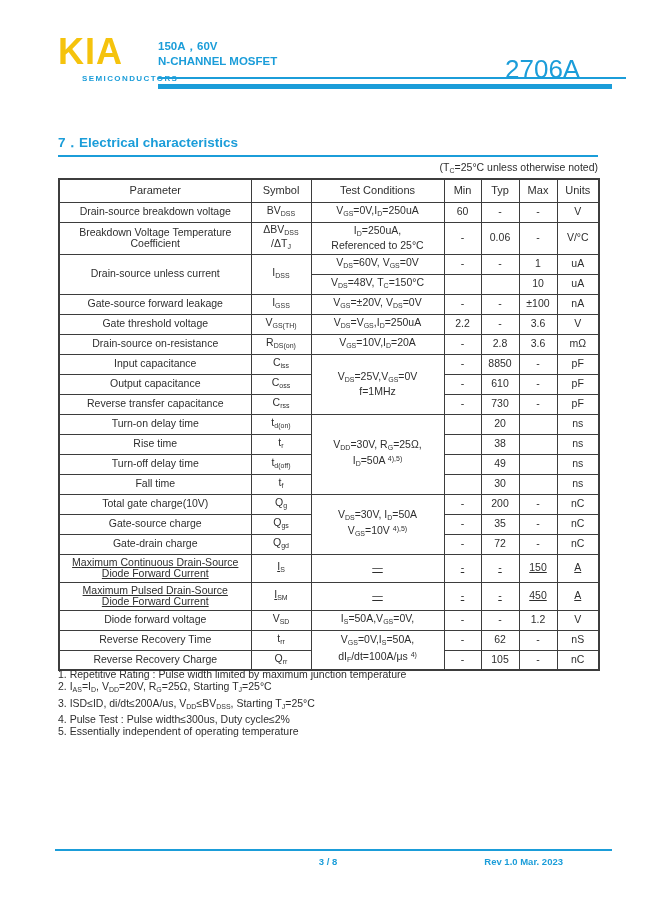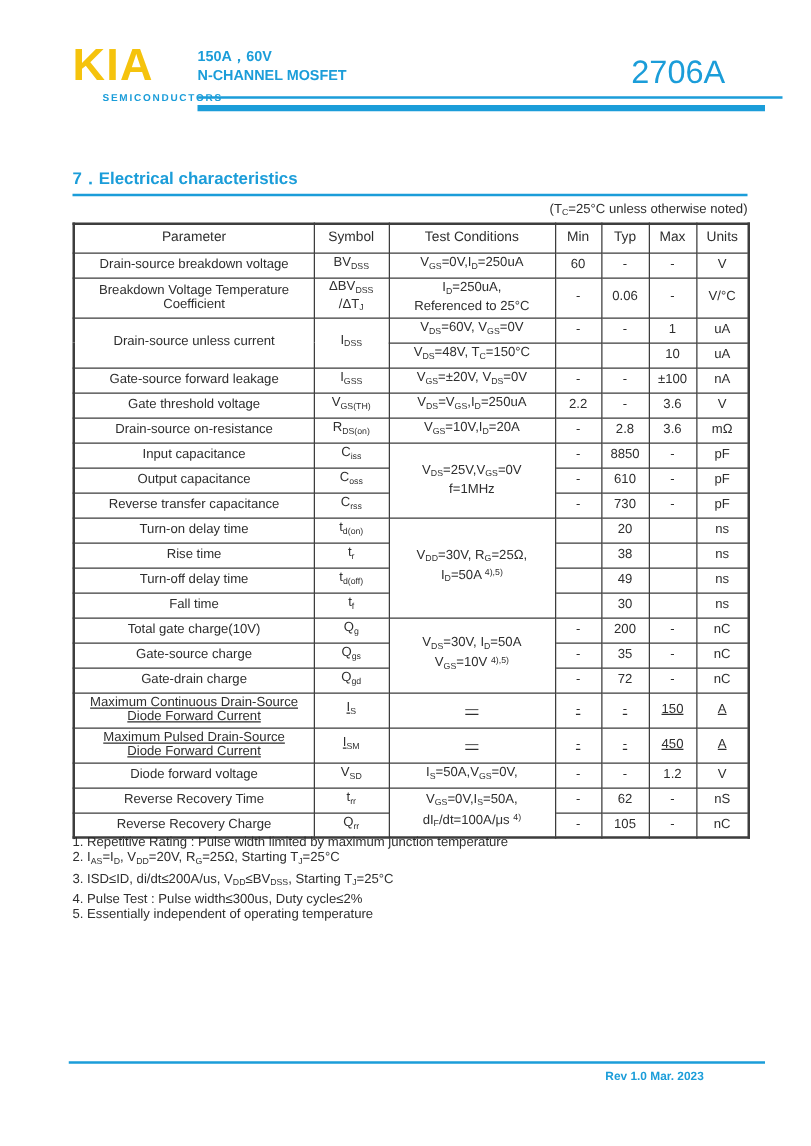--- a/index.html
+++ b/index.html
@@ -6,21 +6,21 @@
   * { margin:0; padding:0; box-sizing:border-box; }
   html,body { background:#fff; }
   body { width:649px; height:917px; font-family:"Liberation Sans", sans-serif; color:var(--ink); }
   .page { position:relative; width:649px; height:910px; background:#fff; overflow:hidden; }
 
   
   .logo-block { position:absolute; left:58px; top:33px; }
   .logo-text { font-size:36px; font-weight:800; letter-spacing:1px; color:var(--logo); line-height:38px; }
   .logo-sub { font-size:8px; font-weight:bold; letter-spacing:1.4px; color:var(--accent); margin-top:3px;padding-left:24px; }
   .title-block { position:absolute; left:158px; top:39px; color:var(--accent); font-weight:bold; font-size:11.5px; line-height:15px; }
-  .part-number { position:absolute; left:505px; top:44px; width:90px; text-align:left; color:var(--accent); font-size:26px; line-height:26px; }
+  .part-number { position:absolute; left:505px; top:56px; width:90px; text-align:left; color:var(--accent); font-size:26px; line-height:26px; }
   .rule-thin-top { position:absolute; left:158px; top:77px; width:468px; height:2px; background:var(--accent); }
   .rule-thick { position:absolute; left:158px; top:84px; width:454px; height:5px; background:var(--accent); }
 
   
   .section-title { position:absolute; left:58px; top:134px; font-size:13.5px; font-weight:bold; color:var(--accent); }
   .section-underline { position:absolute; left:58px; top:155px; width:540px; height:2px; background:var(--accent); }
   .cond-note { position:absolute; left:58px; top:161px; width:540px; text-align:right; font-size:10.5px; color:var(--ink); }
 
   
   table.ec { position:absolute; left:58px; top:178px; width:540px; border-collapse:collapse; table-layout:fixed; font-size:10.5px; color:var(--ink); border:2px solid var(--line); }
@@ -280,15 +280,16 @@
 
   <div class="notes">
     <div>1. Repetitive Rating : Pulse width limited by maximum junction temperature</div>
     <div>2. I<sub>AS</sub>=I<sub>D</sub>, V<sub>DD</sub>=20V, R<sub>G</sub>=25Ω, Starting T<sub>J</sub>=25°C</div>
     <div>3. ISD≤ID, di/dt≤200A/us, V<sub>DD</sub>≤BV<sub>DSS</sub>, Starting T<sub>J</sub>=25°C</div>
     <div>4. Pulse Test : Pulse width≤300us, Duty cycle≤2%</div>
     <div>5. Essentially independent of operating temperature</div>
   </div>
 
   <div class="footer-rule"></div>
+  <div class="page-number">3 / 8</div>
   <div class="revision">Rev 1.0 Mar. 2023</div>
 
 </div>
 
 </body></html>

